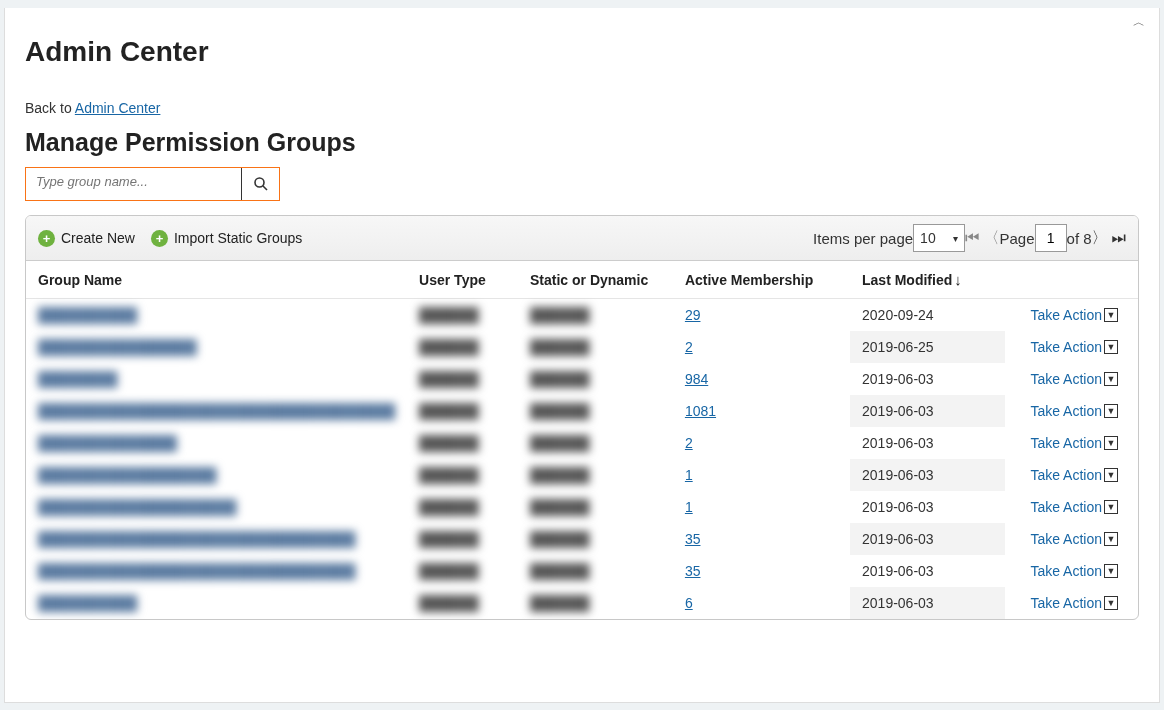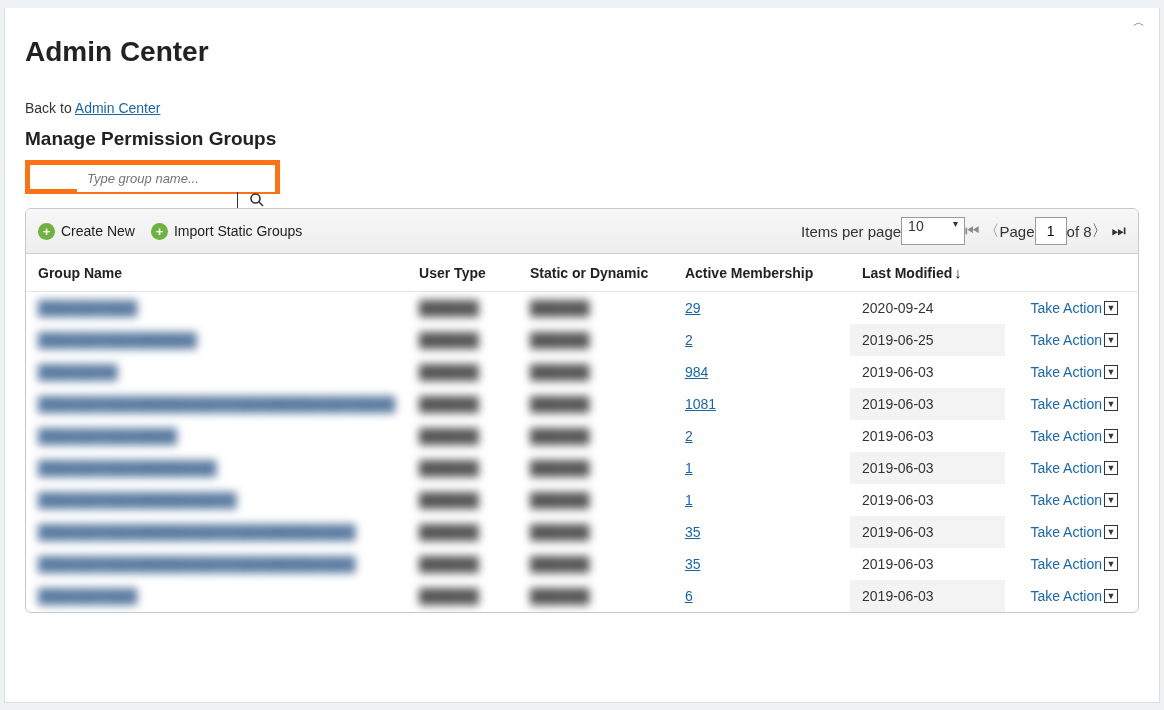--- a/index.html
+++ b/index.html
@@ -42,33 +42,32 @@
     margin-top: 20px;
   }
   .back-link { color: #333; }
   .back-link a, .top-links a {
     color: #1866a5;
     text-decoration: underline;
     cursor: pointer;
   }
   .top-links a { margin-left: 14px; }
   .section-title {
-    font-size: 19px;
+    font-size: 25px;
     font-weight: bold;
     padding: 4px 20px 10px 20px;
     color: #222;
   }
   .search-wrap {
     display: flex;
-    align-items: flex-end;
-    border: 5px solid #f97316;
+    align-items: flex-start;
+    border: 1px solid #f97316;
     width: 255px;
     height: 34px;
     margin: 0 20px 14px 20px;
-    flex-direction: column;
   }
   .search-wrap input {
     flex: 1;
     border: none;
     outline: none;
     padding: 6px 10px;
     font-size: 13px;
     color: #666;
     font-style: italic;
   }
@@ -107,22 +106,23 @@
   .plus-icon {
     width: 17px; height: 17px; border-radius: 50%;
     background: #6fb23f;
     display: inline-flex; align-items: center; justify-content: center;
     color: #fff; font-weight: bold; font-size: 13px; line-height: 1;
   }
   .toolbar-right { display: flex; align-items: center; color:#333; font-size:15px;}
   .select-pp {
     border: 1px solid #999;
     height: 28px;
-    width: 64px;
-    display: flex;
+    width: 52px;
+    display: flex;
+    align-items:center;
     justify-content: space-between;
     padding: 0 6px;
     background:#fff;
     cursor:pointer;
     font-size:14px;
   }
   .pager-icons { display:flex; align-items:center; gap:4px; color:#888; font-size:16px;}
   .pager-icons span { cursor:pointer; }
   .page-input {
     width:32px; height:28px; border:1px solid #999;

